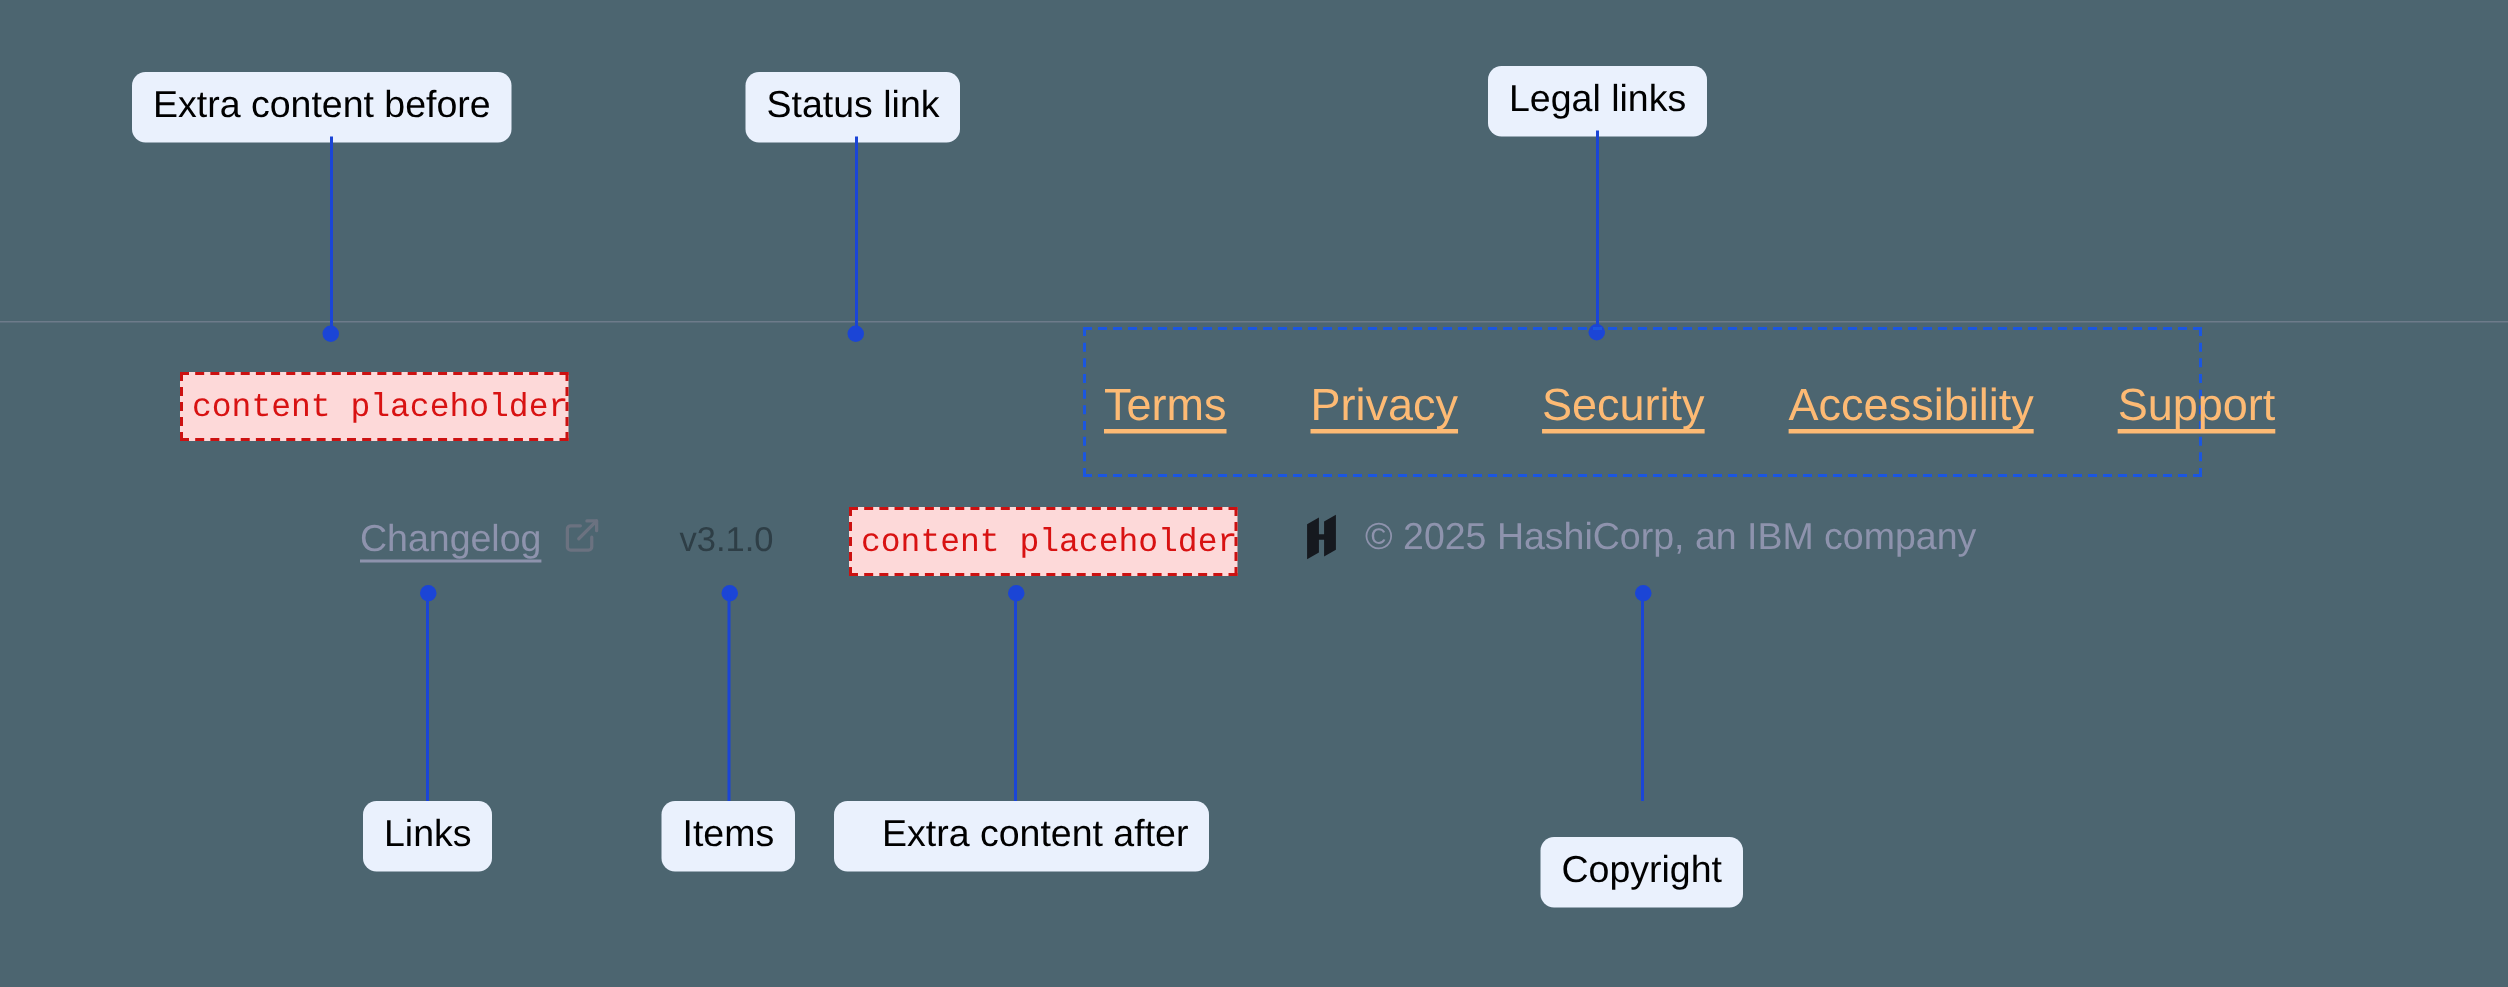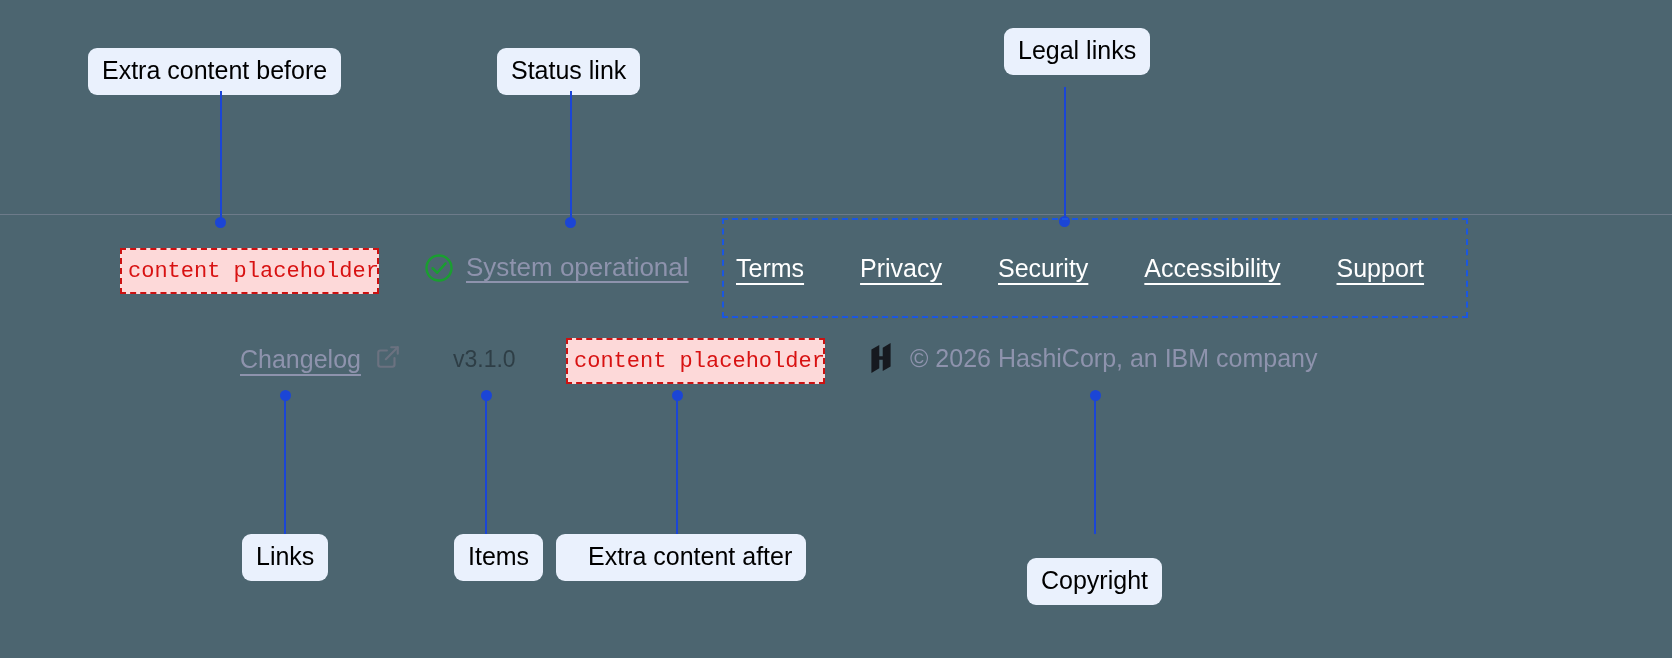--- a/index.html
+++ b/index.html
@@ -97,22 +97,22 @@
 
   .legal-links {
     position: absolute;
     left: 736px;
     top: 254px;
     display: flex;
     align-items: center;
     gap: 56px;
   }
   .legal-link {
-    color: #ffffff;
-    font-size: 25px;
+    color: #fdba74;
+    font-size: 30px;
     text-decoration: underline;
     text-underline-offset: 6px;
     white-space: nowrap;
   }
 
   .changelog-row {
     position: absolute;
     left: 240px;
     top: 344px;
     display: flex;
@@ -158,35 +158,26 @@
   <div class="footer-band"></div>
 
   <div class="callout" style="left:88px; top:48px;">Extra content before</div>
   <div class="leader" style="left:220px; top:91px; height:130px;"></div>
   <div class="leader-dot" style="left:215px; top:217px;"></div>
 
   <div class="callout" style="left:497px; top:48px;">Status link</div>
   <div class="leader" style="left:570px; top:91px; height:130px;"></div>
   <div class="leader-dot" style="left:565px; top:217px;"></div>
 
-  <div class="callout" style="left:992px; top:28px;margin-left:12px;">Legal links</div>
+  <div class="callout" style="left:992px; top:44px;">Legal links</div>
   <div class="leader" style="left:1064px; top:87px; height:134px;"></div>
   <div class="leader-dot" style="left:1059px; top:216px;"></div>
 
   <div class="placeholder" style="left:120px; top:248px; width:259px; height:46px;">content placeholder</div>
 
-  <div class="status-row">
-    <span>
-      <svg class="check-icon" width="30" height="30" viewBox="0 0 30 30">
-        <circle cx="15" cy="15" r="12.5" fill="none" stroke="#1a9e31" stroke-width="2.4"></circle>
-        <polyline points="8.6,15.2 13.2,19.8 21.6,10.4" fill="none" stroke="#1a9e31" stroke-width="2.4" stroke-linecap="round" stroke-linejoin="round"></polyline>
-      </svg>
-    </span>
-    <span class="status-label">System operational</span>
-  </div>
 
   <div class="dashed-box" style="left:722px; top:218px; width:746px; height:100px;"></div>
 
   <nav class="legal-links">
     <a class="legal-link" href="#">Terms</a>
     <a class="legal-link" href="#">Privacy</a>
     <a class="legal-link" href="#">Security</a>
     <a class="legal-link" href="#">Accessibility</a>
     <a class="legal-link" href="#">Support</a>
   </nav>
@@ -207,30 +198,30 @@
   <div class="placeholder" style="left:566px; top:338px; width:259px; height:46px;">content placeholder</div>
 
   <div class="copyright-row">
     <span>
       <svg class="hashi-logo" width="30" height="32" viewBox="0 0 24 26">
         <path d="M4.2 6.1 L10.6 2.4 L10.6 11.5 L13.4 11.5 L13.4 4.6 L19.8 0.9
                  L19.8 19.9 L13.4 23.6 L13.4 14.5 L10.6 14.5 L10.6 21.4
                  L4.2 25.1 Z" fill="#16191f"></path>
       </svg>
     </span>
-    <span class="copyright-text">© 2026 HashiCorp, an IBM company</span>
+    <span class="copyright-text">© 2025 HashiCorp, an IBM company</span>
   </div>
 
   <div class="leader-dot" style="left:280px; top:390px;"></div>
   <div class="leader" style="left:284px; top:396px; height:138px;"></div>
   <div class="callout" style="left:242px; top:534px;">Links</div>
 
   <div class="leader-dot" style="left:481px; top:390px;"></div>
   <div class="leader" style="left:485px; top:396px; height:138px;"></div>
-  <div class="callout" style="left:454px; top:534px;">Items</div>
+  <div class="callout" style="left:441px; top:534px;">Items</div>
 
   <div class="leader-dot" style="left:672px; top:390px;"></div>
   <div class="leader" style="left:676px; top:396px; height:138px;"></div>
   <div class="callout" style="left:556px; top:534px;padding-left:32px;">Extra content after</div>
 
   <div class="leader-dot" style="left:1090px; top:390px;"></div>
   <div class="leader" style="left:1094px; top:396px; height:138px;"></div>
   <div class="callout" style="left:1027px; top:534px;margin-top:24px;">Copyright</div>
 
 </div>

